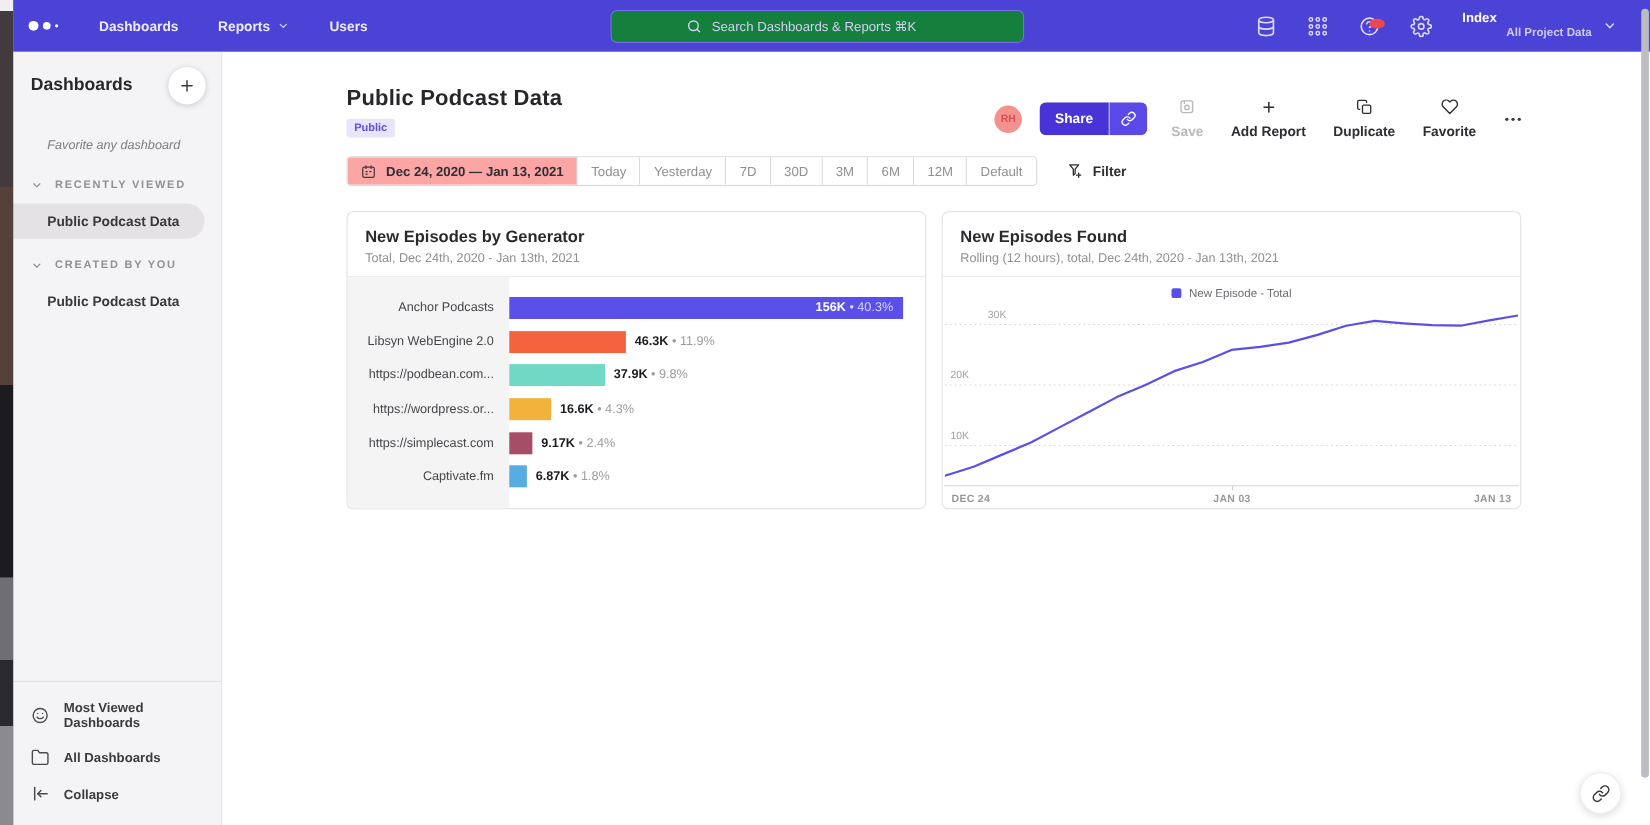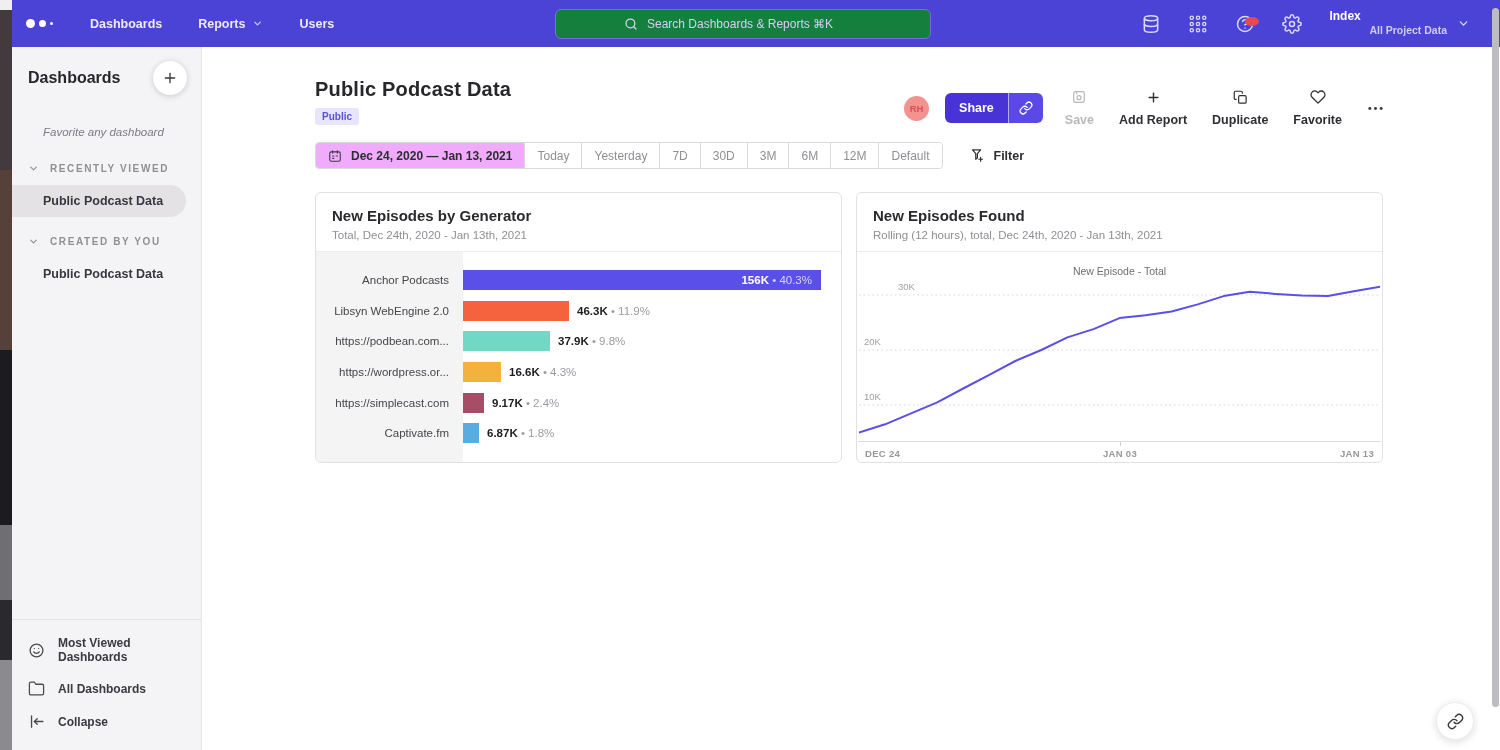--- a/index.html
+++ b/index.html
@@ -60,21 +60,21 @@
   .share-split { display: flex; border-radius: 6px; overflow: hidden; cursor: pointer; margin-right: 22px; }
   .share-main { background: #4733d6; color: #fff; font-size: 12.5px; font-weight: 700; padding: 8px 14px; border: none; cursor: pointer; font-family: inherit; }
   .share-link { background: #5a49e6; border: none; border-left: 1px solid rgba(255,255,255,.55); color: #fff; display: flex; align-items: center; padding: 0 10px; cursor: pointer; }
   .action-btn { display: flex; align-items: center; gap: 8px; background: none; border: none; font-family: inherit; font-size: 12.5px; font-weight: 700; color: #2e2e33; cursor: pointer; margin-right: 25px; flex-direction: column; }
   .action-btn.disabled { color: #b9b9bd; cursor: default; }
   .action-btn.more { margin-right: 0; color: #3a3a3f; }
 
   
   .toolbar { margin: 17px 0 0 113px; display: flex; align-items: center; }
   .range-group { display: inline-flex; align-items: stretch; border: 1px solid #d9d9db; border-radius: 4px; overflow: hidden; background: #fff; height: 27px; }
-  .range-current { display: flex; align-items: center; gap: 9px; padding: 0 12px; background: #f0abfc; font-size: 12px; font-weight: 700; color: #2e2e32; border-right: 1px solid #d9d9db; cursor: pointer; }
+  .range-current { display: flex; align-items: center; gap: 9px; padding: 0 12px; background: #fca5a5; font-size: 12px; font-weight: 700; color: #2e2e32; border-right: 1px solid #d9d9db; cursor: pointer; }
   .range-current svg { color: #3c3c41; }
   .range-btn { padding: 0 12px; font-size: 12px; color: #8f8f94; border: none; border-right: 1px solid #d9d9db; background: #fff; display: flex; align-items: center; cursor: pointer; font-family: inherit; }
   .range-btn:last-child { border-right: none; }
   .filter-btn { margin-left: 27px; display: flex; align-items: center; gap: 9px; background: none; border: none; font-family: inherit; font-size: 12.5px; font-weight: 700; color: #2e2e32; cursor: pointer; }
 
   
   .cards { margin: 23px 0 0 113px; display: flex; gap: 14px; }
   .card { width: 527px; height: 271px; border: 1px solid #e1e1e3; border-radius: 6px; background: #fff; display: flex; flex-direction: column; overflow: hidden; }
   .card-head { padding: 14px 16px 10px 16px; }
   .card-title { font-size: 15px; font-weight: 700; color: #2a2a2e; }
@@ -89,21 +89,21 @@
   .bar-row { height: 30.6px; display: flex; align-items: center; position: relative; }
   .bar { height: 20px; position: relative; flex-shrink: 0; }
   .bar-val { margin-left: 8px; font-size: 11.5px; white-space: nowrap; }
   .bar-val b { color: #1c1c20; font-weight: 700; }
   .bar-val .pct { color: #9b9ba0; }
   .bar-val.inside { position: absolute; right: 9px; top: 50%; transform: translateY(-50%); margin-left: 0; }
   .bar-val.inside b { color: #fff; }
   .bar-val.inside .pct { color: #d9d5f9; }
 
   
-  .legend-row { height: 24px; display: flex; align-items: center; justify-content: center; gap: 7px; padding-top: 6px; flex-direction: column; }
+  .legend-row { height: 24px; display: flex; align-items: center; justify-content: center; gap: 7px; padding-top: 6px; }
   .legend-swatch { width: 9px; height: 9px; border-radius: 2px; }
   .legend-label { font-size: 10.5px; color: #6e6e73; }
   .plot { position: relative; height: 164px; margin: 2px 2px 0 2px; }
   .plot svg { position: absolute; left: 0; top: 0; }
   .y-label { position: absolute; left: 5px; font-size: 9.5px; color: #a0a0a5; }
   .x-axis { border-top: 1px solid #dcdcde; margin: 0 1px; position: relative; height: 21px; display: flex; align-items: center; justify-content: space-between; padding: 2px 7px 0 7px; font-size: 9.5px; font-weight: 700; color: #97979c; letter-spacing: .3px; }
   .x-tick { position: absolute; left: 50%; top: 0; width: 1px; height: 4px; background: #cfcfd3; }
 
   
   .float-link { position: absolute; right: 26px; bottom: 10px; width: 38px; height: 38px; border-radius: 50%; background: #fff; border: 1px solid #ededef; box-shadow: 0 2px 8px rgba(0,0,0,.14); display: flex; align-items: center; justify-content: center; color: #3a3a3f; cursor: pointer; z-index: 50; }

